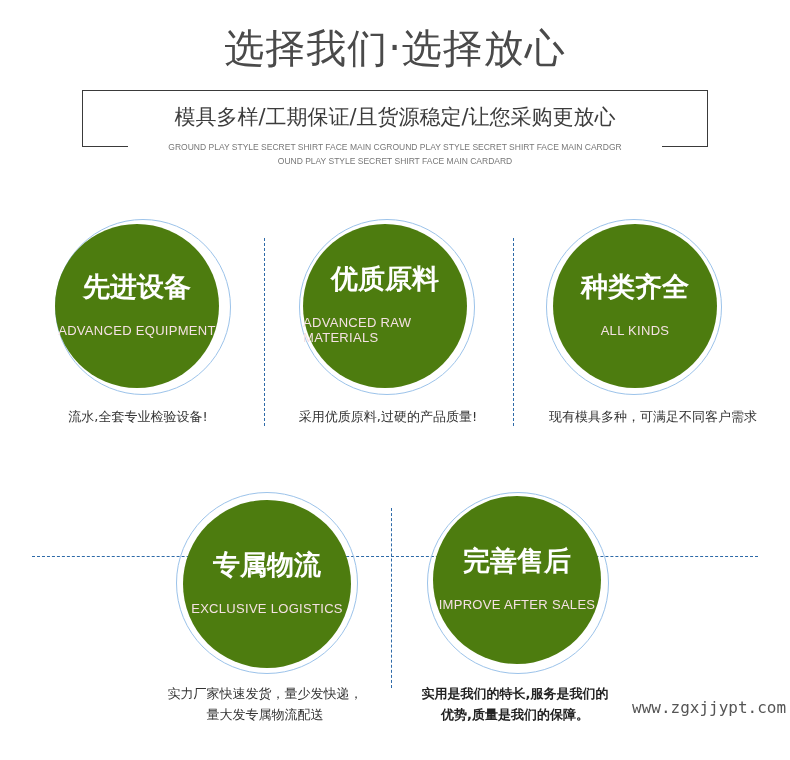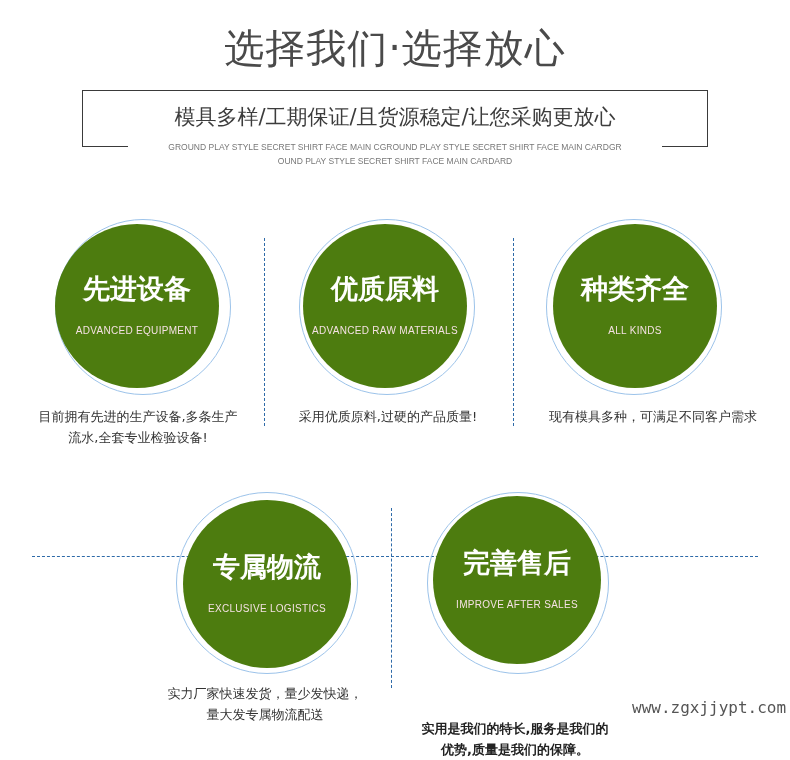--- a/index.html
+++ b/index.html
@@ -15,25 +15,25 @@
   .subtitle { left: 82px; width: 626px; top: 103px; text-align: center; font-size: 21px;
               color: #3c3c3c; line-height: 28px; }
   .eng { left: 130px; width: 530px; top: 140px; text-align: center; font-size: 8.5px;
          color: #777; line-height: 14px; font-family: "Liberation Sans", sans-serif; }
   .vdash { width: 0; border-left: 1.5px dashed #2e6aa8; }
   .hdash { height: 0; border-top: 1.5px dashed #2e6aa8; }
   .ring { border-radius: 50%; border: 1px solid #9cc3ea; box-sizing: border-box; }
   .disc { border-radius: 50%; background: #4d7c0f; display: flex; flex-direction: column;
           align-items: center; justify-content: center; color: #fff; }
   .disc .cn { font-size: 27px; font-weight: bold; letter-spacing: 0px; line-height: 32px; margin-top: -4px; }
-  .disc .en { font-size: 10px; letter-spacing: 0.3px; margin-top: 20px;
+  .disc .en { font-size: 13px; letter-spacing: 0.3px; margin-top: 20px;
               font-family: "Liberation Sans", sans-serif; color: #f5e1e3; }
   .desc { text-align: center; font-size: 13px; line-height: 21px; color: #333; }
   .desc.left { text-align: left; }
-  .desc.bold { font-weight: bold; color: #222; margin-top: 35px; }
+  .desc.bold { font-weight: bold; color: #222; }
   .watermark { left: 632px; top: 698px; font-family: "DejaVu Sans Mono", "Liberation Mono", monospace;
                font-size: 16px; color: #555; }
 </style>
 </head>
 <body>
 
 <div class="abs title">选择我们·选择放心</div>
 <div class="abs frame"></div>
 <div class="abs frame-bottom-left"></div>
 <div class="abs frame-bottom-right"></div>
@@ -47,21 +47,20 @@
 <div class="abs vdash" style="left:513px; top:238px; height:188px;"></div>
 <div class="abs vdash" style="left:391px; top:508px; height:180px;"></div>
 <div class="abs hdash" style="left:32px; top:556px; width:726px;"></div>
 
 <div class="abs ring" style="left:55px; top:219px; width:176px; height:176px;"></div>
 <div class="abs disc" style="left:55px; top:224px; width:164px; height:164px;">
   <div class="cn">先进设备</div>
   <div class="en">ADVANCED EQUIPMENT</div>
 </div>
 <div class="abs desc" style="left:22px; top:406px; width:232px;">
-  <div>目前拥有先进的生产设备,多条生产</div>
   <div>流水,全套专业检验设备!</div>
 </div>
 
 <div class="abs ring" style="left:299px; top:219px; width:176px; height:176px;"></div>
 <div class="abs disc" style="left:303px; top:224px; width:164px; height:164px;">
   <div class="cn">优质原料</div>
   <div class="en">ADVANCED RAW MATERIALS</div>
 </div>
 <div class="abs desc" style="left:270px; top:406px; width:236px;">
   <div>采用优质原料,过硬的产品质量!</div>

